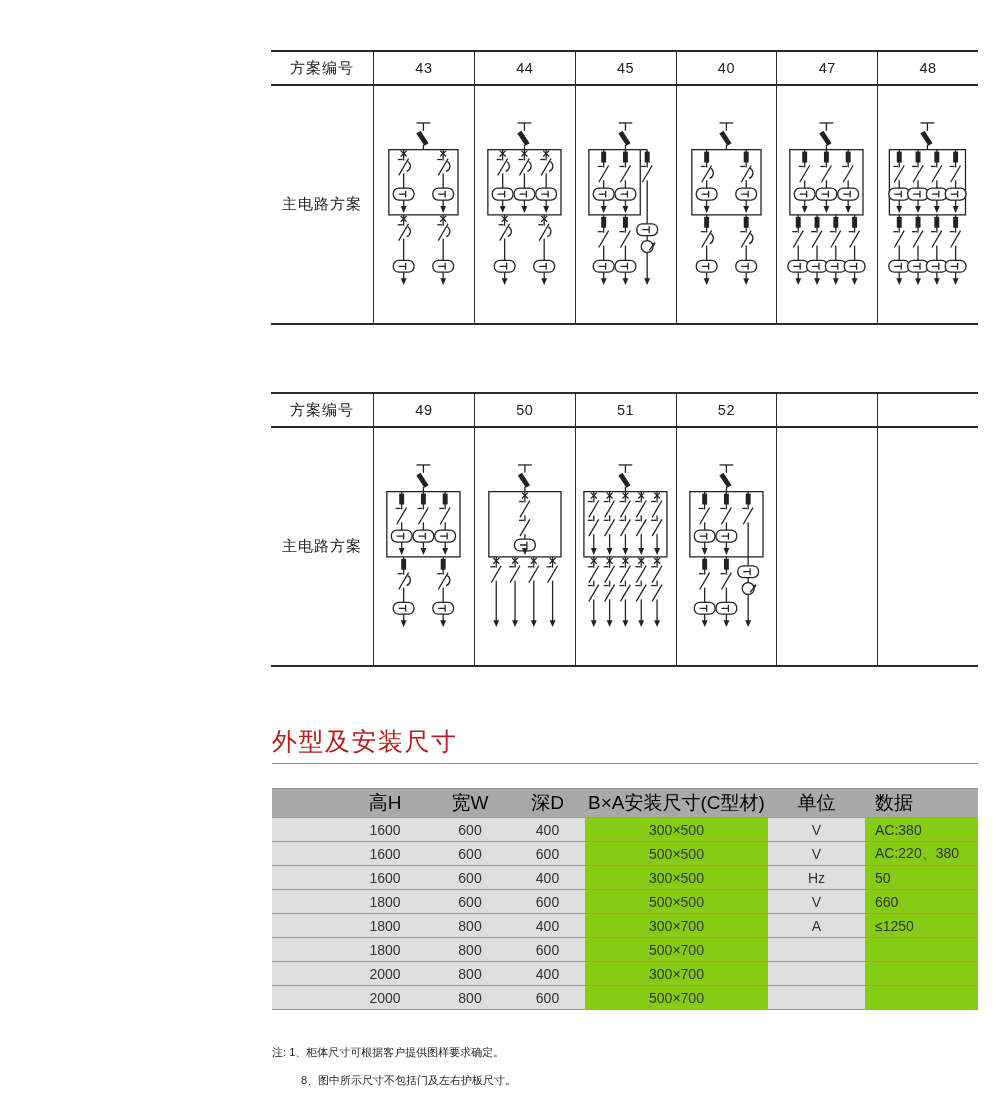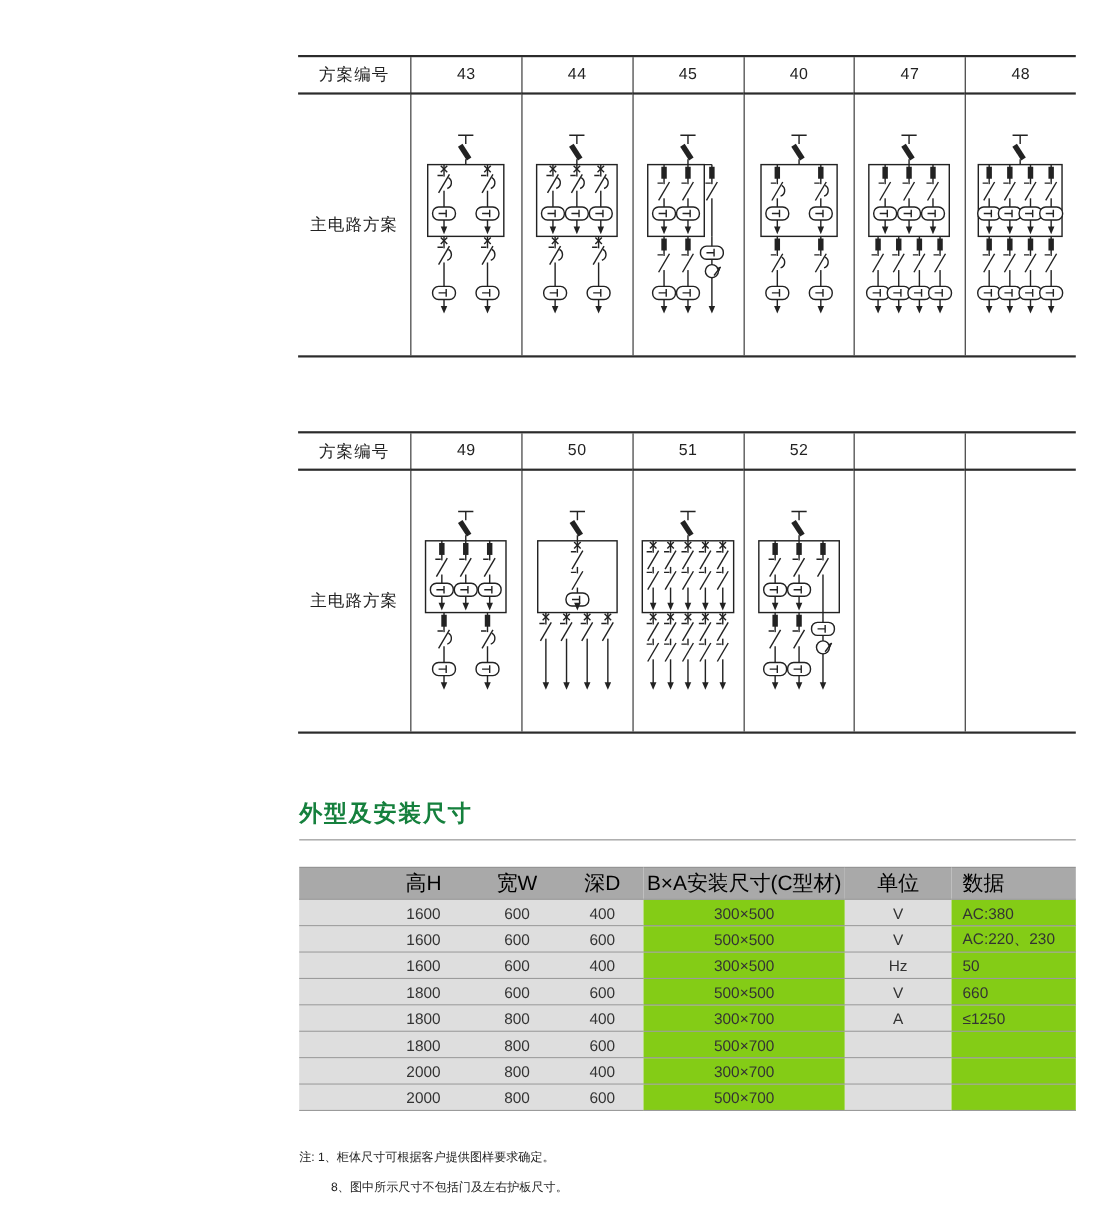--- a/index.html
+++ b/index.html
@@ -12,21 +12,21 @@
           border-top:2px solid var(--bd);border-bottom:2px solid var(--bd);}
   .stable .cell{box-sizing:border-box;display:flex;align-items:center;justify-content:center;}
   .stable .hdr{height:34px;border-bottom:2px solid var(--bd);font-size:15px;}
   .stable .body{height:237px;}
   .stable .cell:not(.c0){border-left:1.5px solid var(--bd);}
   .stable .num{font-size:14.5px;letter-spacing:.5px;}
   .stable .label{font-size:15px;letter-spacing:1px;}
   .stable svg{display:block;width:100%;height:237px;}
 
   
-  .sec-title{position:absolute;left:272px;top:725px;font-size:21px;letter-spacing:1.5px;color:#15803d;font-weight:bold;}
+  .sec-title{position:absolute;left:272px;top:725px;font-size:25px;letter-spacing:1.5px;color:#b91c1c;}
   .sec-rule{position:absolute;left:272px;top:763px;width:706px;height:1px;background:#8d8d8d;}
 
   .dimtbl{position:absolute;left:272px;top:788px;width:706px;border-collapse:collapse;
           table-layout:fixed;font-size:14px;color:#333;}
   .dimtbl th{background:var(--hdrbg);font-weight:normal;height:26px;
              border-top:1px solid #8a8a8a;border-bottom:1px solid #9b9b9b;
              font-size:19px;color:#000000;text-align:center;}
   .dimtbl td{height:21px;padding:1px 0;text-align:center;
              border-top:1px solid #fff;border-bottom:1px solid #9b9b9b;}
   .dimtbl .gbg{background:var(--rowbg);}
@@ -735,21 +735,21 @@
           <td class="gbg">V</td>
           <td class="wbg ta-l">AC:380</td>
         </tr>
         <tr>
           <td class="gbg"></td>
           <td class="gbg">1600</td>
           <td class="gbg">600</td>
           <td class="gbg">600</td>
           <td class="wbg">500×500</td>
           <td class="gbg">V</td>
-          <td class="wbg ta-l">AC:220、230</td>
+          <td class="wbg ta-l">AC:220、380</td>
         </tr>
         <tr>
           <td class="gbg"></td>
           <td class="gbg">1600</td>
           <td class="gbg">600</td>
           <td class="gbg">400</td>
           <td class="wbg">300×500</td>
           <td class="gbg">Hz</td>
           <td class="wbg ta-l">50</td>
         </tr>

